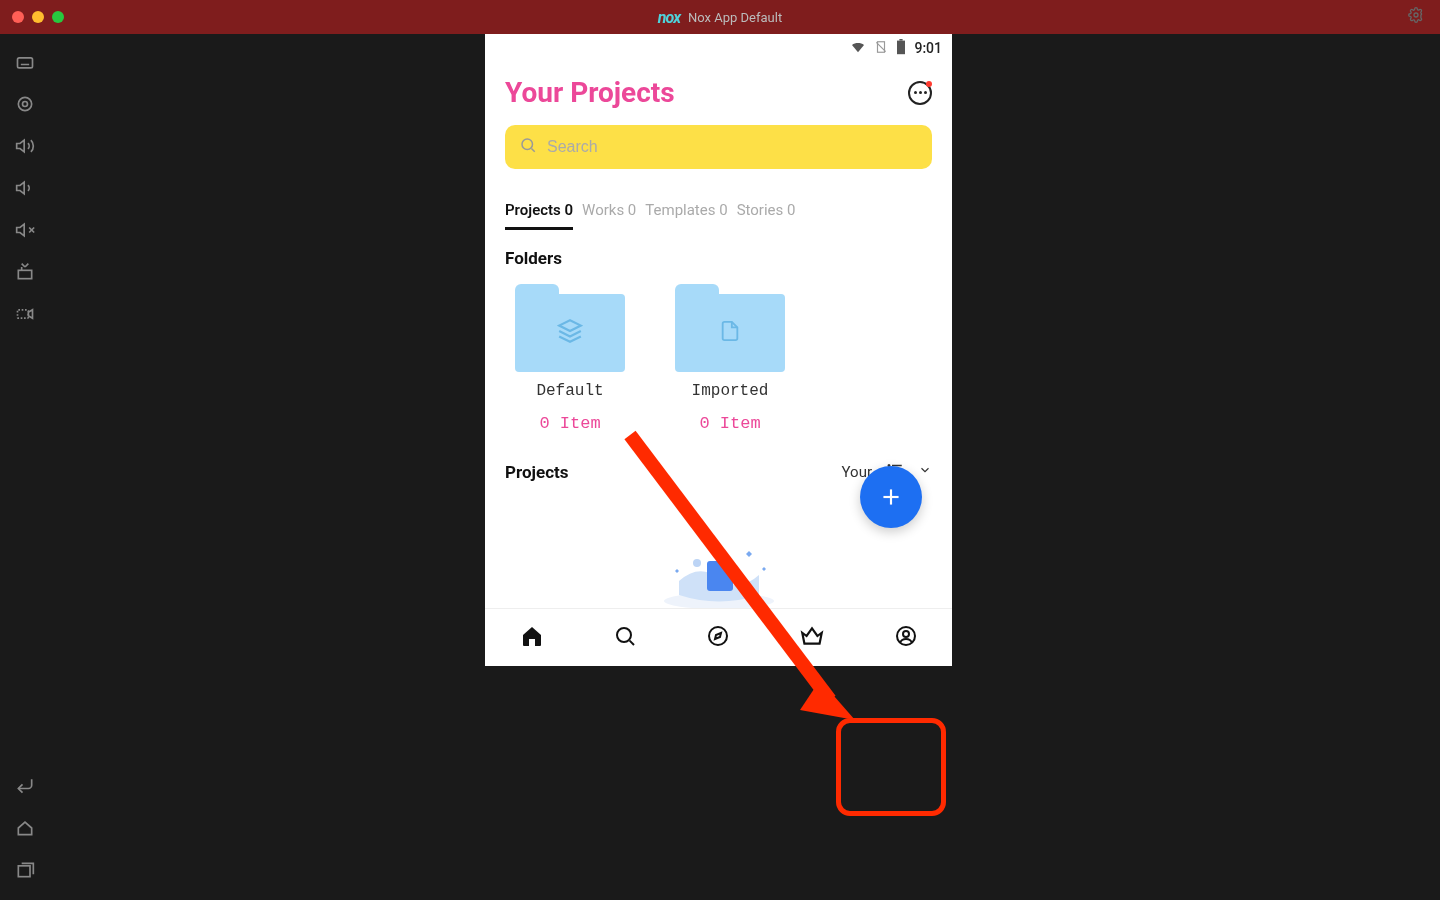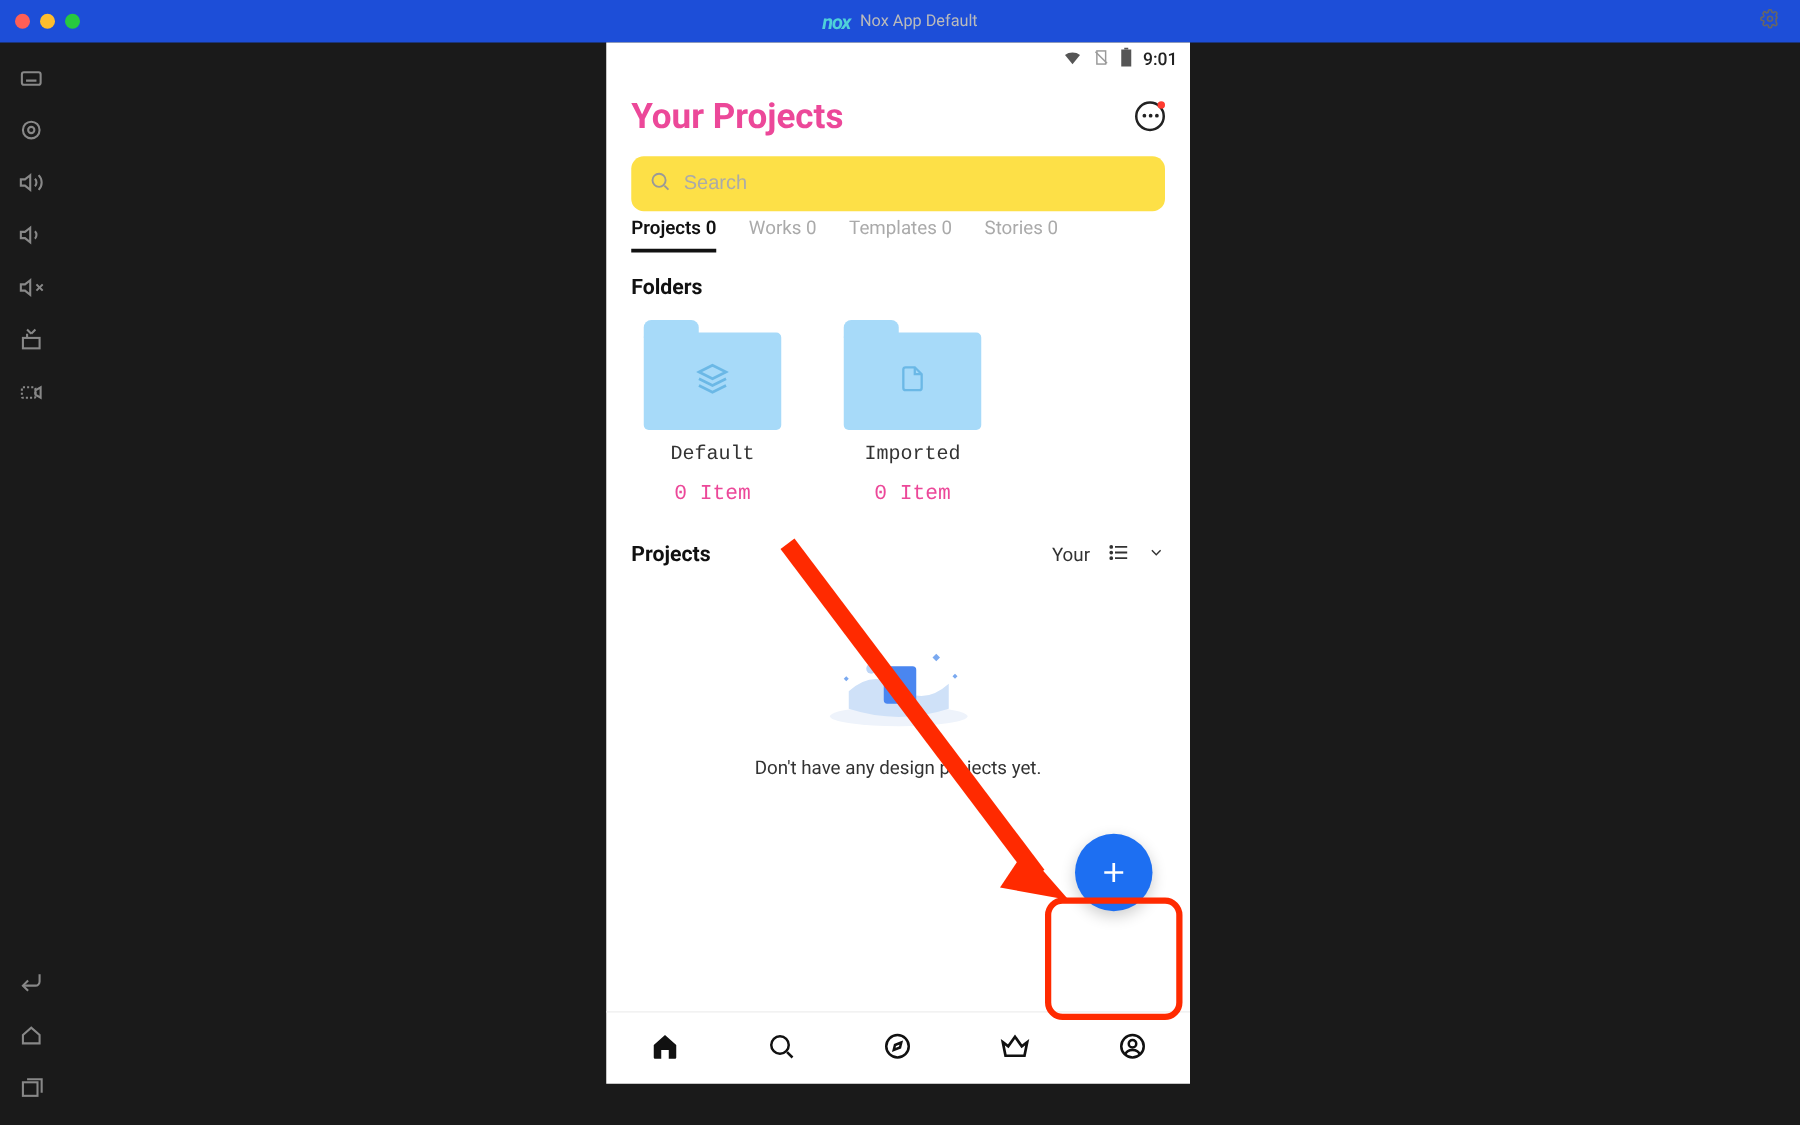--- a/index.html
+++ b/index.html
@@ -7,21 +7,21 @@
     width: 1440px;
     height: 900px;
     background: #1a1a1a;
     font-family: -apple-system, BlinkMacSystemFont, "Segoe UI", Roboto, sans-serif;
     overflow: hidden;
     position: relative;
   }
   
   .titlebar {
     height: 34px;
-    background: #1d4ed8;
+    background: #7f1d1d;
     display: flex;
     align-items: center;
     padding: 0 12px;
     position: relative;
   }
   .traffic-lights {
     display: flex;
     gap: 8px;
   }
   .tl { width: 12px; height: 12px; border-radius: 50%; }
@@ -77,21 +77,21 @@
     color: #888;
     cursor: pointer;
     display:flex;align-items:center;justify-content:center;
   }
   
   .phone {
     position: absolute;
     left: 485px;
     top: 34px;
     width: 467px;
-    height: 833px;
+    height: 632px;
     background: #fff;
     display: flex;
     flex-direction: column;
     justify-content: center;
   }
   
   .status-bar {
     height: 28px;
     display: flex;
     justify-content: flex-end;
@@ -142,23 +142,23 @@
   .search-box input {
     border: none;
     outline: none;
     background: transparent;
     font-size: 16px;
     color: #333;
     flex: 1;
   }
   .search-box input::placeholder { color: #aaa; }
   .tabs {
-    margin-top: 4px;
-    display: flex;
-    gap: 26px;
+    margin-top: 32px;
+    display: flex;
+    gap: 9px;
     font-size: 15px;
     color: #aaa;
   }
   .tab { cursor: pointer; padding-bottom: 8px; }
   .tab.active { color: #111; font-weight: 600; border-bottom: 3px solid #111; }
   .section-title {
     margin-top: 18px;
     font-size: 17px;
     font-weight: 700;
     color: #111;

